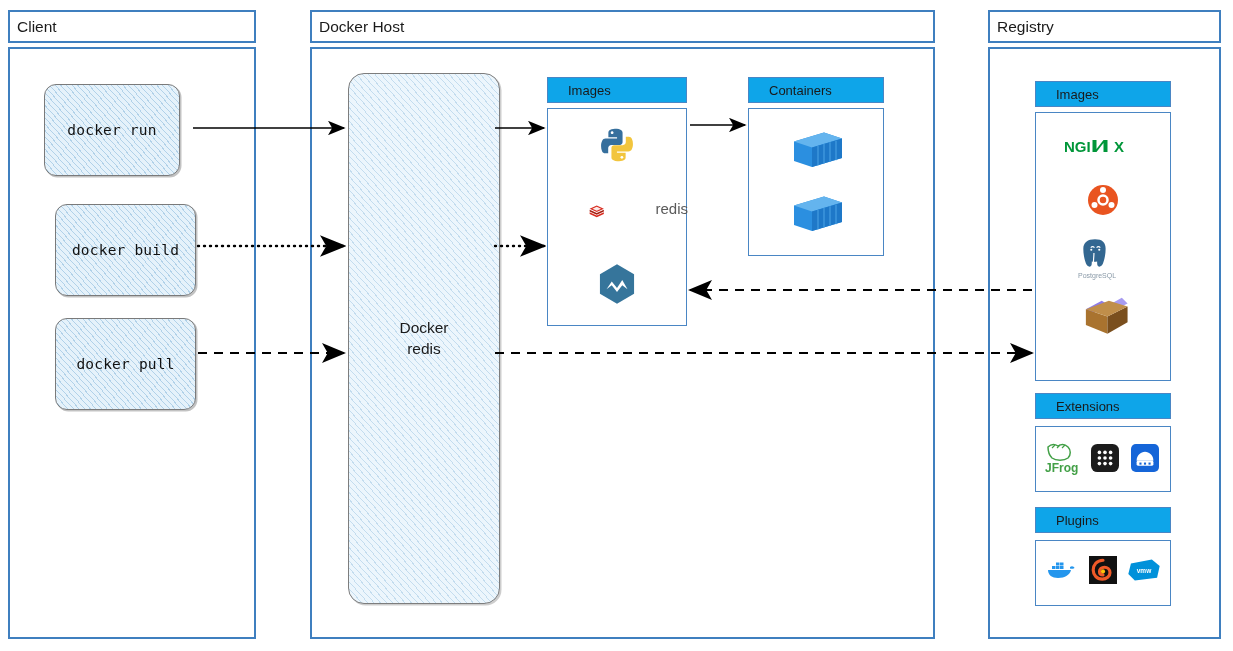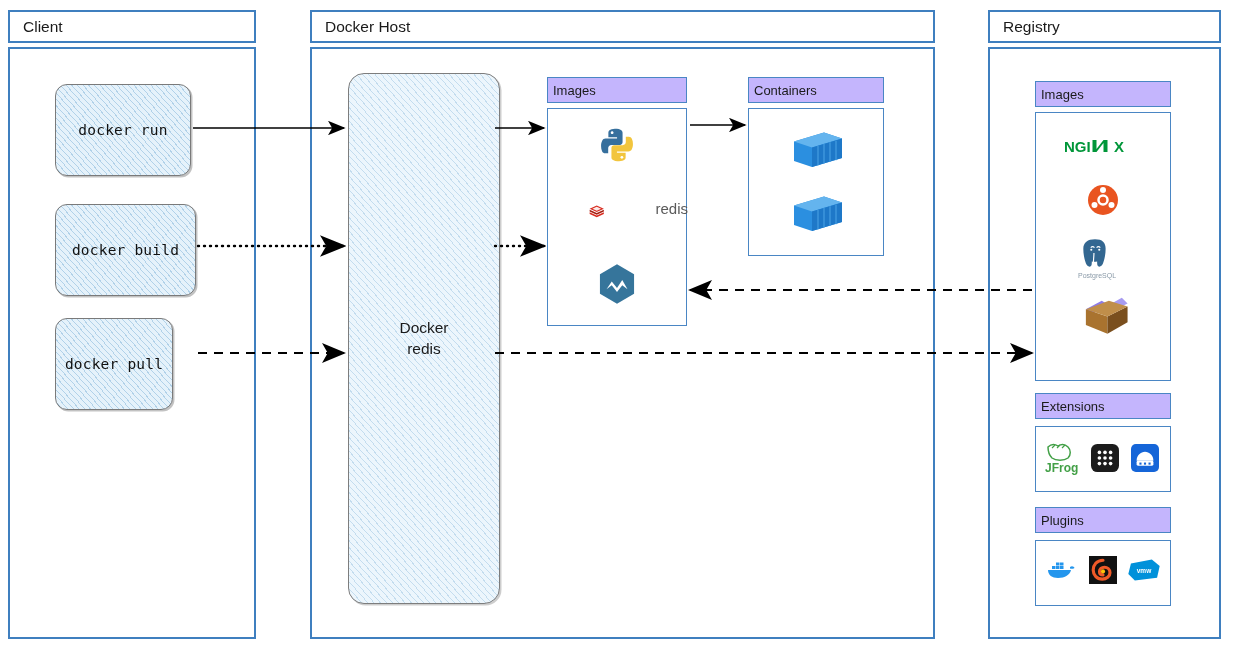--- a/index.html
+++ b/index.html
@@ -16,21 +16,21 @@
   }
 
   
   .zone-header {
     position: absolute;
     box-sizing: border-box;
     border: 2px solid #3f7fbf;
     background: #ffffff;
     display: flex;
     align-items: center;
-    padding-left: 13px;
+    padding-left: 7px;
   }
   .zone-header-label {
     font-size: 15.5px;
     color: #1a1a1a;
     line-height: 1;
   }
   .zone-body {
     position: absolute;
     box-sizing: border-box;
     border: 2px solid #3f7fbf;
@@ -90,24 +90,24 @@
     color: #1a1a1a;
     text-align: center;
     line-height: 1.35;
   }
 
   
   .sub-header {
     position: absolute;
     box-sizing: border-box;
     border: 1.6px solid #4a86c4;
-    background: #c4b5fd;
+    background: #0ea5e9;
     display: flex;
     align-items: center;
-    padding-left: 5px;
+    padding-left: 20px;
   }
   .sub-header-label {
     font-size: 13px;
     color: #1a1a1a;
     line-height: 1;
   }
   .sub-body {
     position: absolute;
     box-sizing: border-box;
     border: 1.6px solid #4a86c4;
@@ -133,27 +133,27 @@
   }
 </style>
 </head>
 <body>
 
 <div class="zone-header" style="left:8px; top:10px; width:248px; height:33px;">
   <span class="zone-header-label">Client</span>
 </div>
 <div class="zone-body" style="left:8px; top:47px; width:248px; height:592px;"></div>
 
-<div class="cmd-box" style="left:55px; top:84px; width:136px; height:92px;">
+<div class="cmd-box" style="left:44px; top:84px; width:136px; height:92px;">
   <span class="cmd-label">docker run</span>
 </div>
 <div class="cmd-box" style="left:55px; top:204px; width:141px; height:92px;">
   <span class="cmd-label">docker build</span>
 </div>
-<div class="cmd-box" style="left:55px; top:318px; width:118px; height:92px;">
+<div class="cmd-box" style="left:55px; top:318px; width:141px; height:92px;">
   <span class="cmd-label">docker pull</span>
 </div>
 
 <div class="zone-header" style="left:310px; top:10px; width:625px; height:33px;text-align:center;">
   <span class="zone-header-label">Docker Host</span>
 </div>
 <div class="zone-body" style="left:310px; top:47px; width:625px; height:592px;"></div>
 
 <div class="daemon-box" style="left:348px; top:73px; width:152px; height:531px;">
   <div class="daemon-label">

